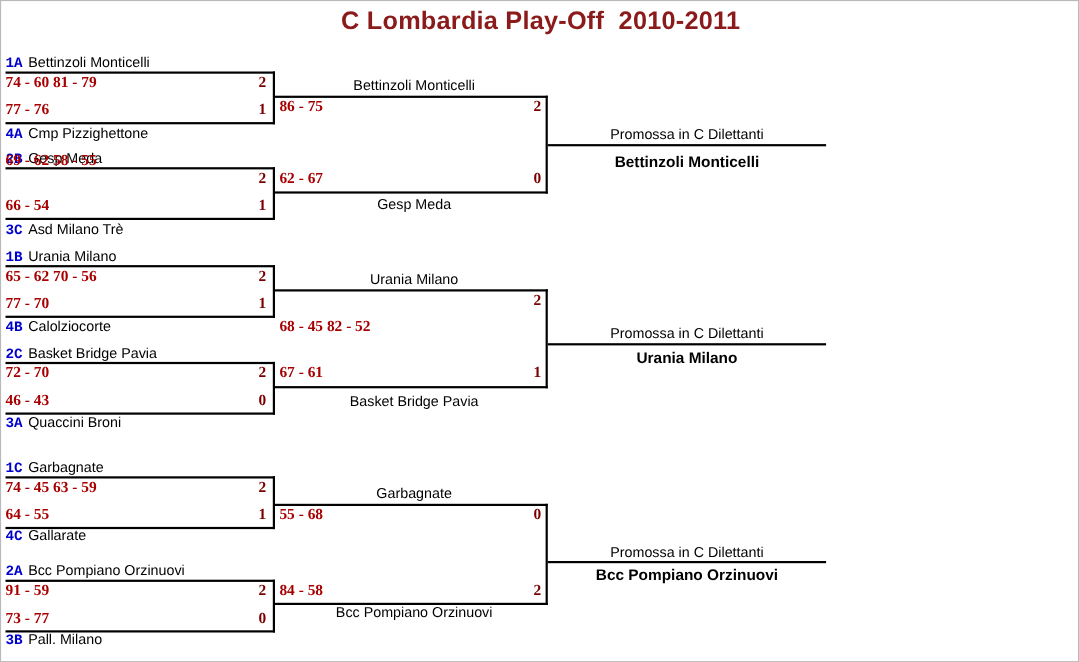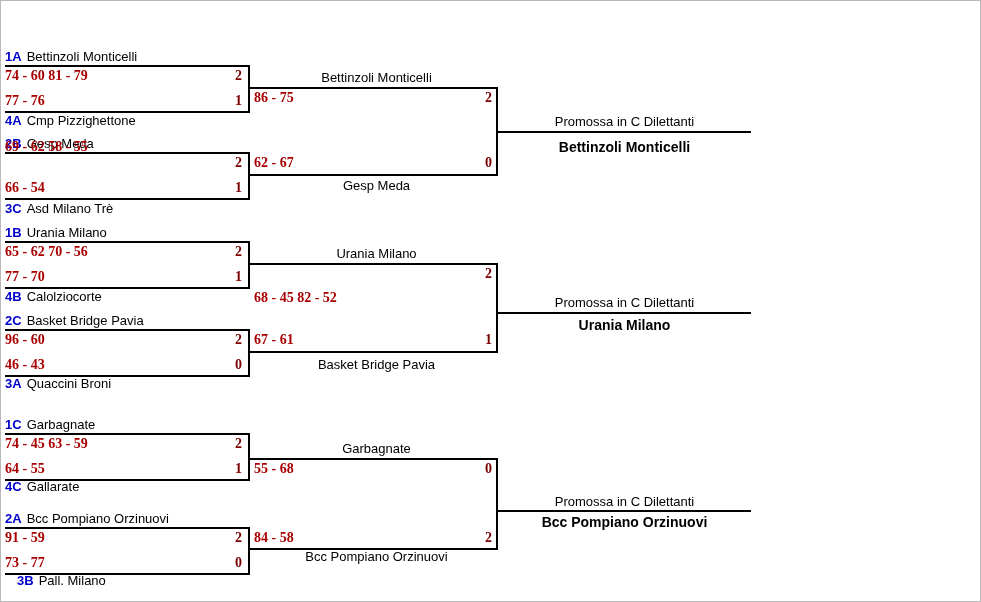--- a/index.html
+++ b/index.html
@@ -40,21 +40,21 @@
     position: absolute;
     white-space: nowrap;
     font-size: 13px;
     line-height: 14px;
     color: #000000;
   }
   .seed {
     color: #0000cc;
     font-weight: bold;
     font-size: 13px;
-    font-family: Liberation Sans, sans-serif;
+    font-family: Liberation Mono, monospace;
   }
   .tname {
     color: #000000;
     font-size: 13px;
     font-family: "Liberation Sans", sans-serif;
     padding-left: 5px;
   }
 
   
   .score {
@@ -99,20 +99,21 @@
     font-family: "Liberation Sans", sans-serif;
   }
   
   .ctr { text-align: center; }
 </style>
 </head>
 <body>
 
 <div id="page">
 
+  <div id="title">C Lombardia Play-Off  2010-2011</div>
 
   <div class="teamrow" style="left:4px; top:49px;">
     <span class="seed">1A</span><span class="tname">Bettinzoli Monticelli</span>
   </div>
   <div class="hline" style="left:4px; top:64px; width:245px;"></div>
   <div class="score" style="left:4px; top:68px;">74 - 60   81 - 79</div>
   <div class="wins" style="left:200px; top:68px; width:41px;">2</div>
   <div class="score" style="left:4px; top:93px;">77 - 76</div>
   <div class="wins" style="left:200px; top:93px; width:41px;">1</div>
   <div class="hline" style="left:4px; top:110px; width:245px;"></div>
@@ -146,21 +147,21 @@
   <div class="hline" style="left:4px; top:286px; width:245px;"></div>
   <div class="vline" style="left:247px; top:240px; height:48px;"></div>
   <div class="teamrow" style="left:4px; top:289px;">
     <span class="seed">4B</span><span class="tname">Calolziocorte</span>
   </div>
 
   <div class="teamrow" style="left:4px; top:313px;">
     <span class="seed">2C</span><span class="tname">Basket Bridge Pavia</span>
   </div>
   <div class="hline" style="left:4px; top:328px; width:245px;"></div>
-  <div class="score" style="left:4px; top:332px;">96 - 60</div>
+  <div class="score" style="left:4px; top:332px;">72 - 70</div>
   <div class="wins" style="left:200px; top:332px; width:41px;">2</div>
   <div class="score" style="left:4px; top:357px;">46 - 43</div>
   <div class="wins" style="left:200px; top:357px; width:41px;">0</div>
   <div class="hline" style="left:4px; top:374px; width:245px;"></div>
   <div class="vline" style="left:247px; top:328px; height:48px;"></div>
   <div class="teamrow" style="left:4px; top:376px;">
     <span class="seed">3A</span><span class="tname">Quaccini Broni</span>
   </div>
 
   <div class="teamrow" style="left:4px; top:417px;text-align:center;">
@@ -180,21 +181,21 @@
   <div class="teamrow" style="left:4px; top:511px;">
     <span class="seed">2A</span><span class="tname">Bcc Pompiano Orzinuovi</span>
   </div>
   <div class="hline" style="left:4px; top:526px; width:245px;"></div>
   <div class="score" style="left:4px; top:530px;">91 - 59</div>
   <div class="wins" style="left:200px; top:530px; width:41px;">2</div>
   <div class="score" style="left:4px; top:555px;">73 - 77</div>
   <div class="wins" style="left:200px; top:555px; width:41px;">0</div>
   <div class="hline" style="left:4px; top:572px; width:245px;"></div>
   <div class="vline" style="left:247px; top:526px; height:48px;"></div>
-  <div class="teamrow" style="left:16px; top:573px;">
+  <div class="teamrow" style="left:4px; top:573px;">
     <span class="seed">3B</span><span class="tname">Pall. Milano</span>
   </div>
 
   <div class="teamrow ctr" style="left:249px; top:70px; width:248px;">
     <span class="tname">Bettinzoli Monticelli</span>
   </div>
   <div class="hline" style="left:249px; top:86px; width:248px;"></div>
   <div class="score" style="left:253px; top:90px;text-align:center;">86 - 75</div>
   <div class="wins" style="left:450px; top:90px; width:41px;">2</div>
   <div class="score" style="left:253px; top:155px;">62 - 67</div>

